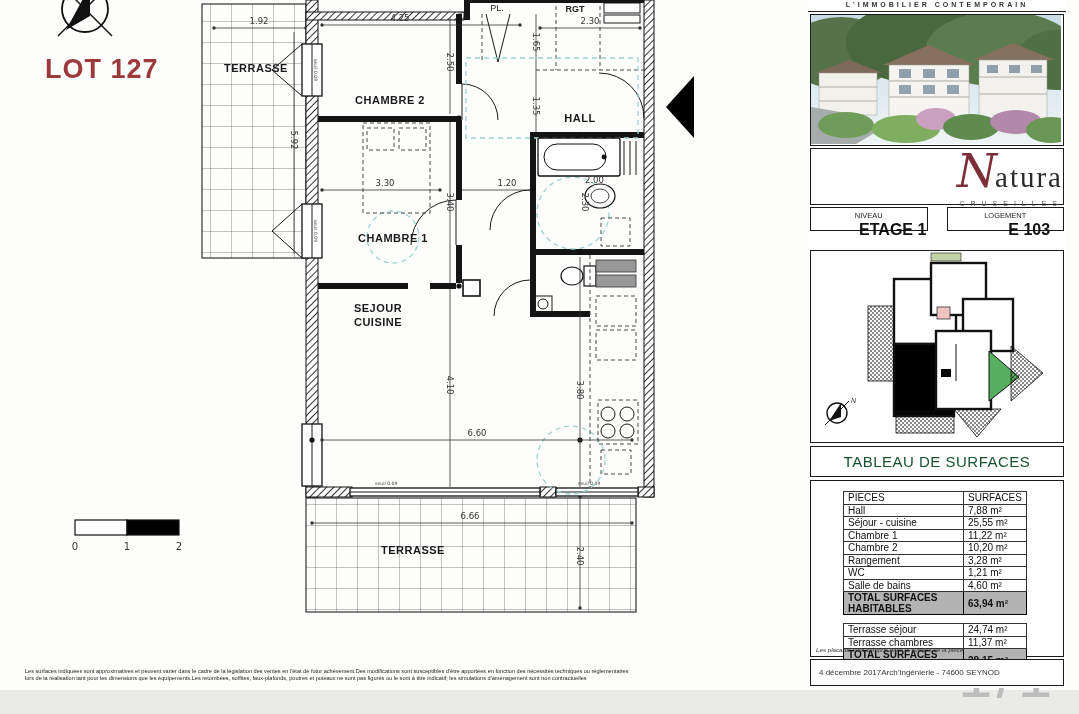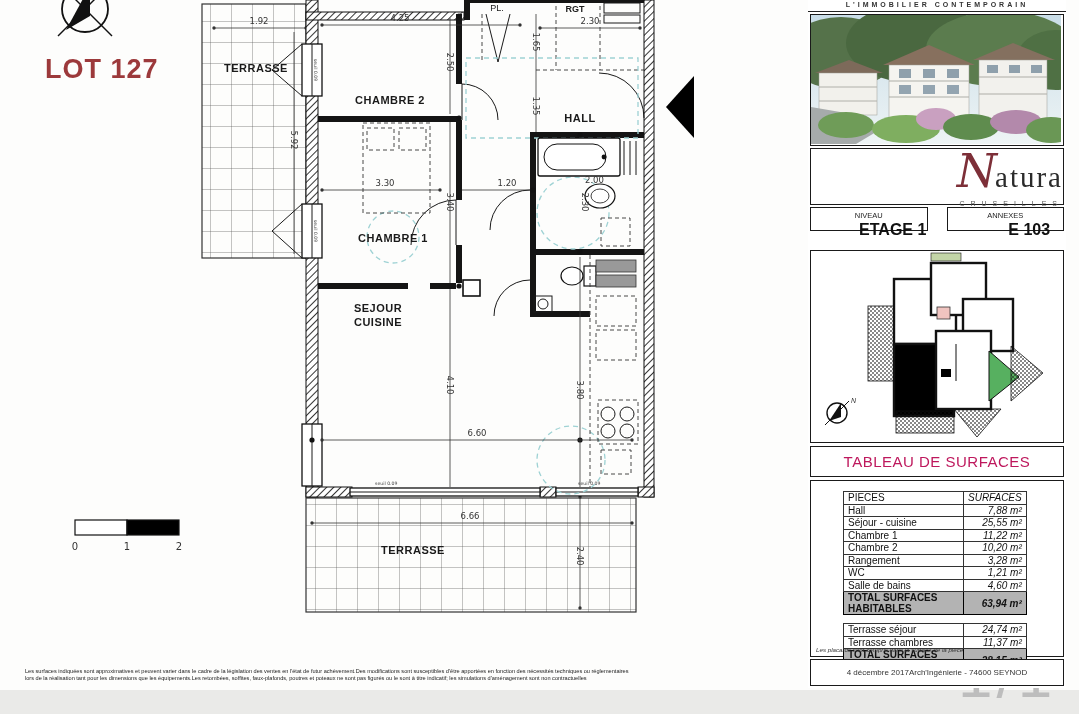--- a/index.html
+++ b/index.html
@@ -18,30 +18,30 @@
   .brand-box{top:148px;height:57px;text-align:right;}
   .brand-line{margin-top:2px;line-height:40px;white-space:nowrap;}
   .brand-n{font-family:"DejaVu Serif",serif;font-style:italic;font-size:46px;color:#7d2f38;margin-right:-2px;}
   .brand-rest{font-family:"Liberation Serif",serif;font-size:29px;letter-spacing:2px;color:#2b2b2b;}
   .brand-city{font-size:7px;letter-spacing:6px;color:#555;margin-top:-2px;}
   .info-row{position:absolute;top:207px;left:2px;right:2px;height:24px;display:flex;gap:19px;}
   .info-box{flex:1;border:1.6px solid #1a1a1a;box-sizing:border-box;text-align:center;background:#fff;}
   .info-label{font-size:7.5px;color:#222;margin-top:3px;}
   .info-value{font-size:16px;font-weight:bold;color:#111;margin-top:1px;margin-left:48px;}
   .keyplan-box{top:250px;height:193px;}
-  .title-box{top:446px;height:31px;display:flex;align-items:center;justify-content:center;font-size:15px;color:#be185d;letter-spacing:.5px;}
+  .title-box{top:446px;height:31px;display:flex;align-items:center;justify-content:center;font-size:15px;color:#14532d;letter-spacing:.5px;}
   .table-box{top:480px;height:177px;position:absolute;}
   .surfaces-table{border-collapse:collapse;font-size:10px;color:#111;margin:10px 0 0 32px;}
   .surfaces-table td{border:1px solid #333;padding:0 4px;height:12.5px;box-sizing:border-box;}
-  .surfaces-table td.val{text-align:right;width:58px;font-style:italic;}
+  .surfaces-table td.val{width:58px;}
   .surfaces-table td.nm{width:120px;}
   .surfaces-table tr.total td{background:#b3b3b3;border:1.8px solid #000;font-weight:bold;}
   .surfaces-table tr.gap td{border:none;height:9px;background:#fff;}
   .table-note{position:absolute;left:5px;bottom:3px;font-size:6.2px;font-style:italic;color:#333;}
-  .footer-box{top:659px;height:27px;display:flex;align-items:center;justify-content:center;padding:0 8px;font-size:8px;color:#333;}
+  .footer-box{top:659px;height:27px;display:flex;align-items:center;justify-content:flex-start;padding:0 8px;font-size:8px;color:#333;}
 </style>
 </head>
 <body>
 
 <div class="bottom-strip"></div>
 <div class="page-num">1/1</div>
 
 <svg id="plan-svg" width="800" height="690" viewBox="0 0 800 690">
   <defs>
     <pattern id="grid" width="21" height="21" patternUnits="userSpaceOnUse">
@@ -343,21 +343,21 @@
     </div>
     <div class="brand-city">CRUSEILLES</div>
   </div>
 
   <div class="info-row">
     <div class="info-box">
       <div class="info-label">NIVEAU</div>
       <div class="info-value">ETAGE 1</div>
     </div>
     <div class="info-box">
-      <div class="info-label">ANNEXES</div>
+      <div class="info-label">LOGEMENT</div>
       <div class="info-value">E 103</div>
     </div>
   </div>
 
   <div class="pbox keyplan-box">
     <svg width="250" height="189" viewBox="0 0 250 189">
       <defs>
         <pattern id="kp-hatch" width="4" height="4" patternUnits="userSpaceOnUse">
           <path d="M0 0L4 4M4 0L0 4" stroke="#111" stroke-width="0.5"></path>
         </pattern>

